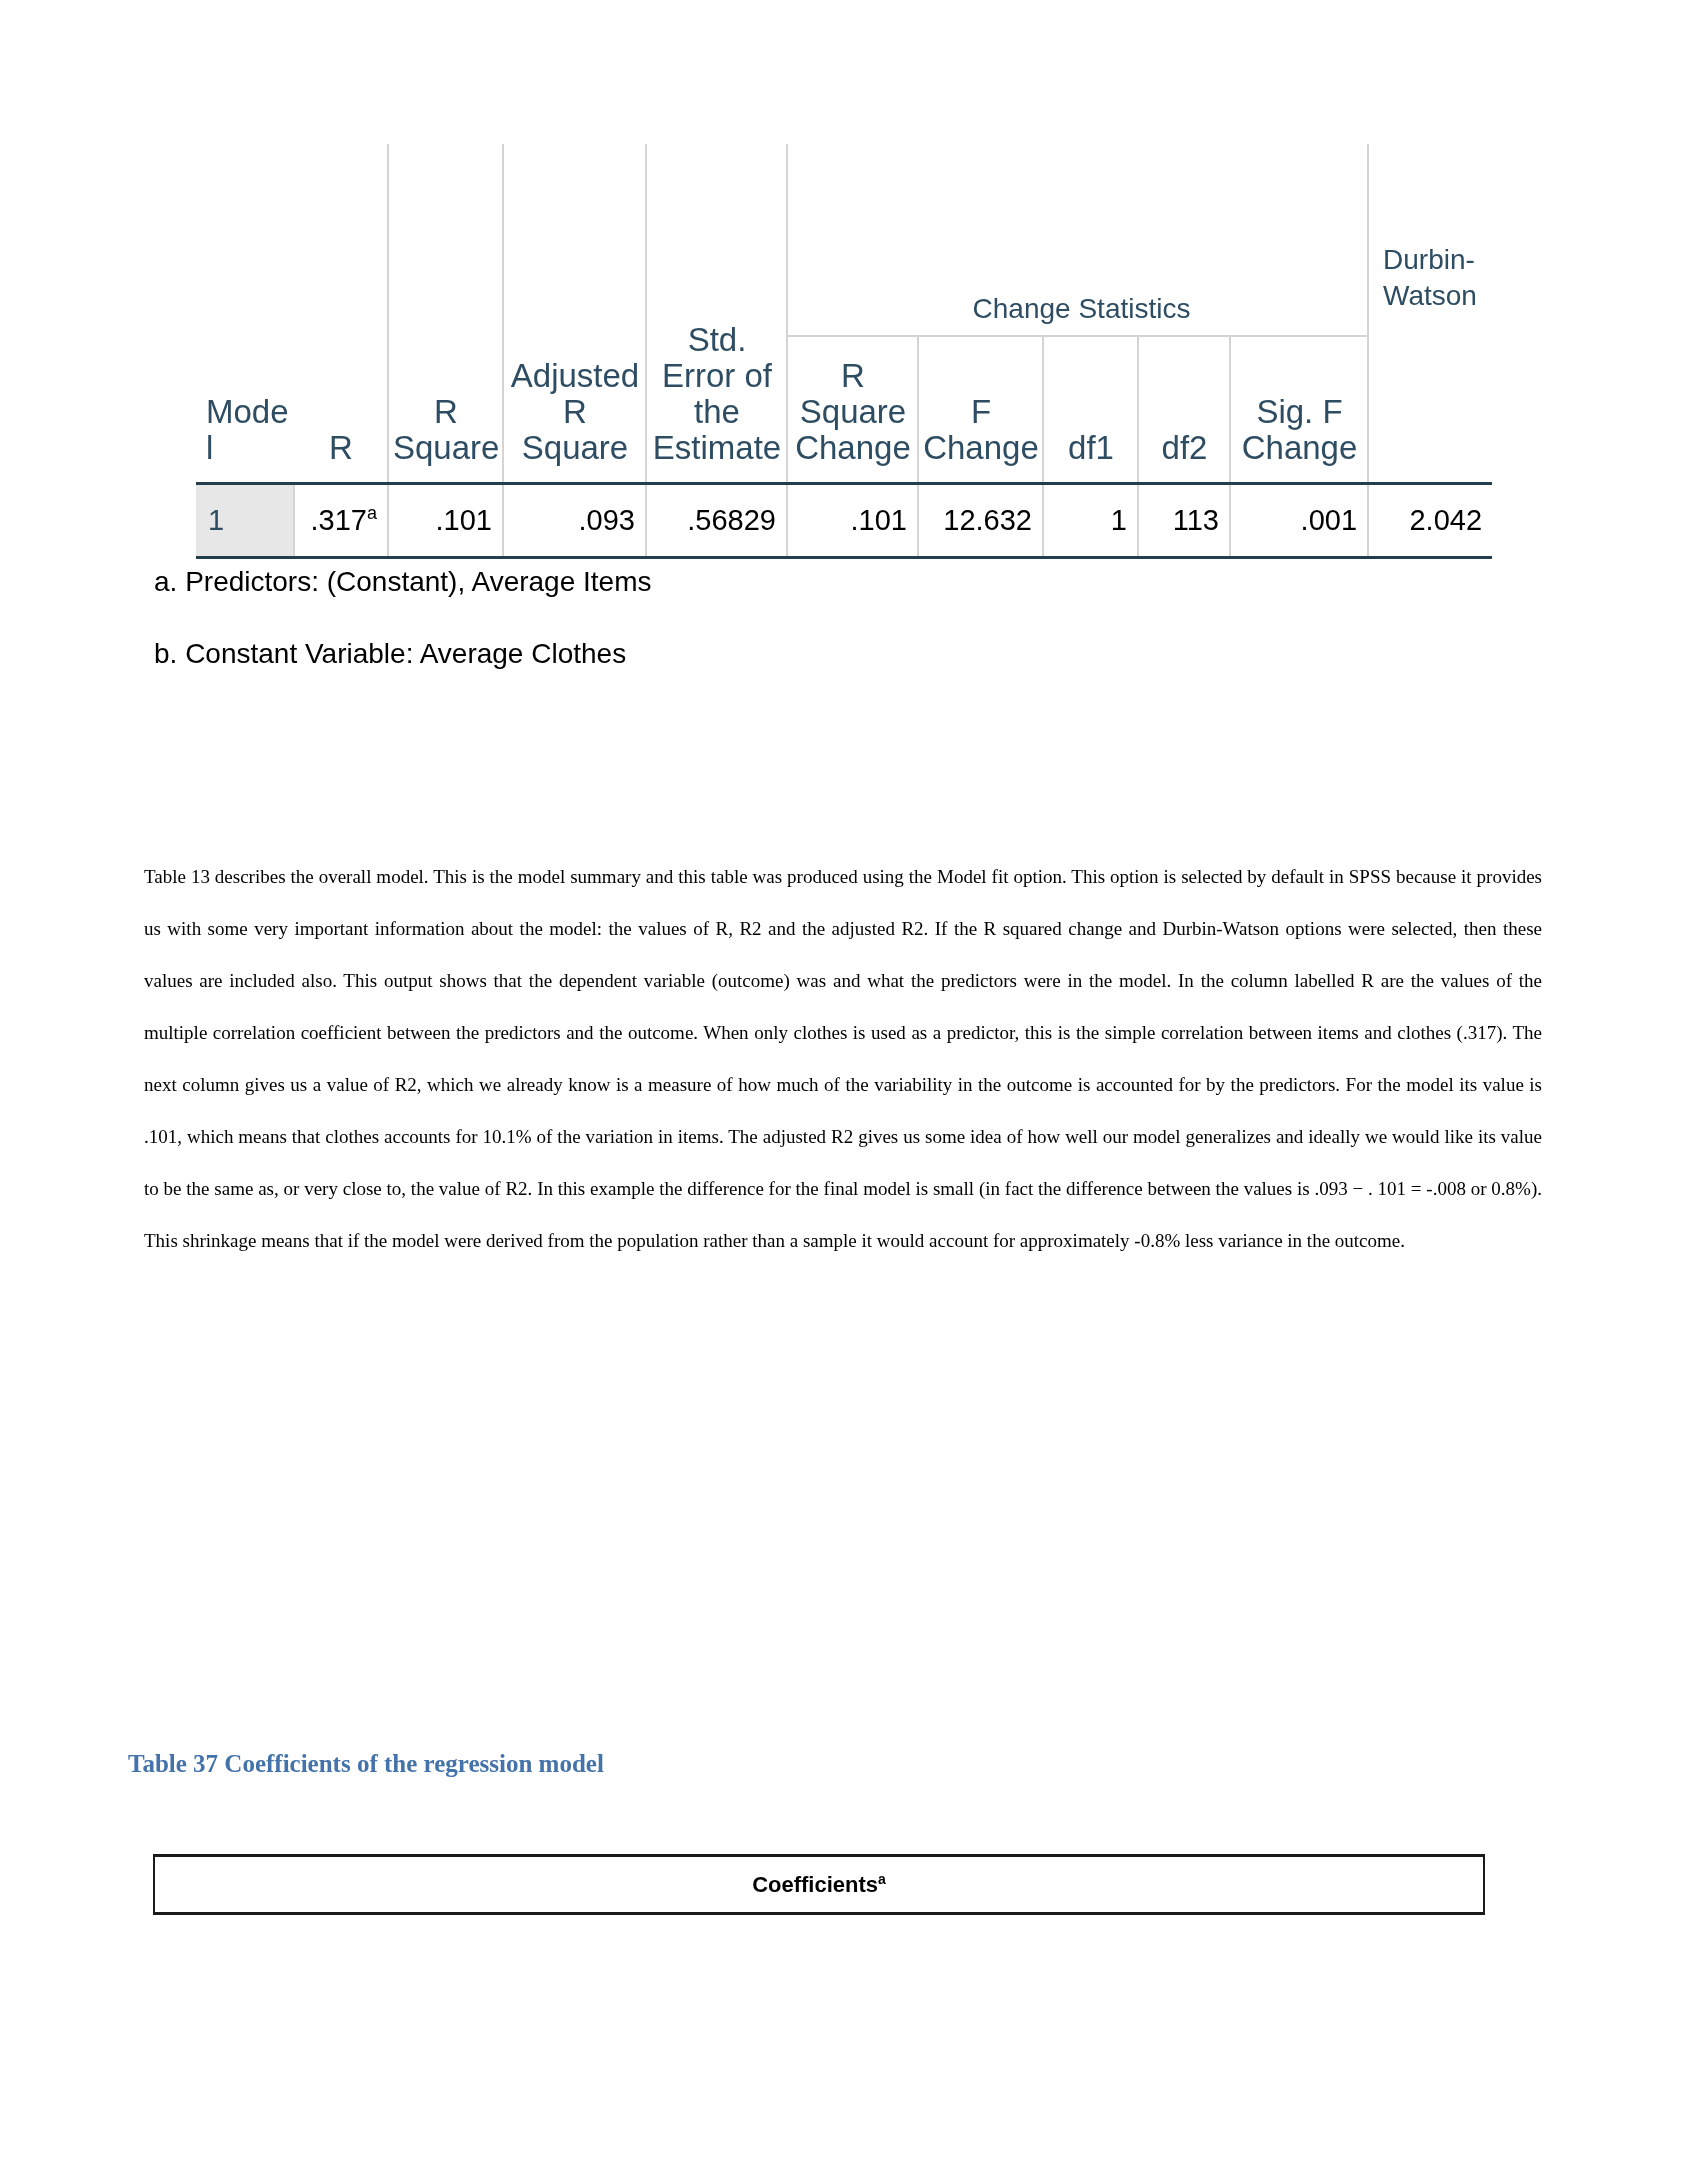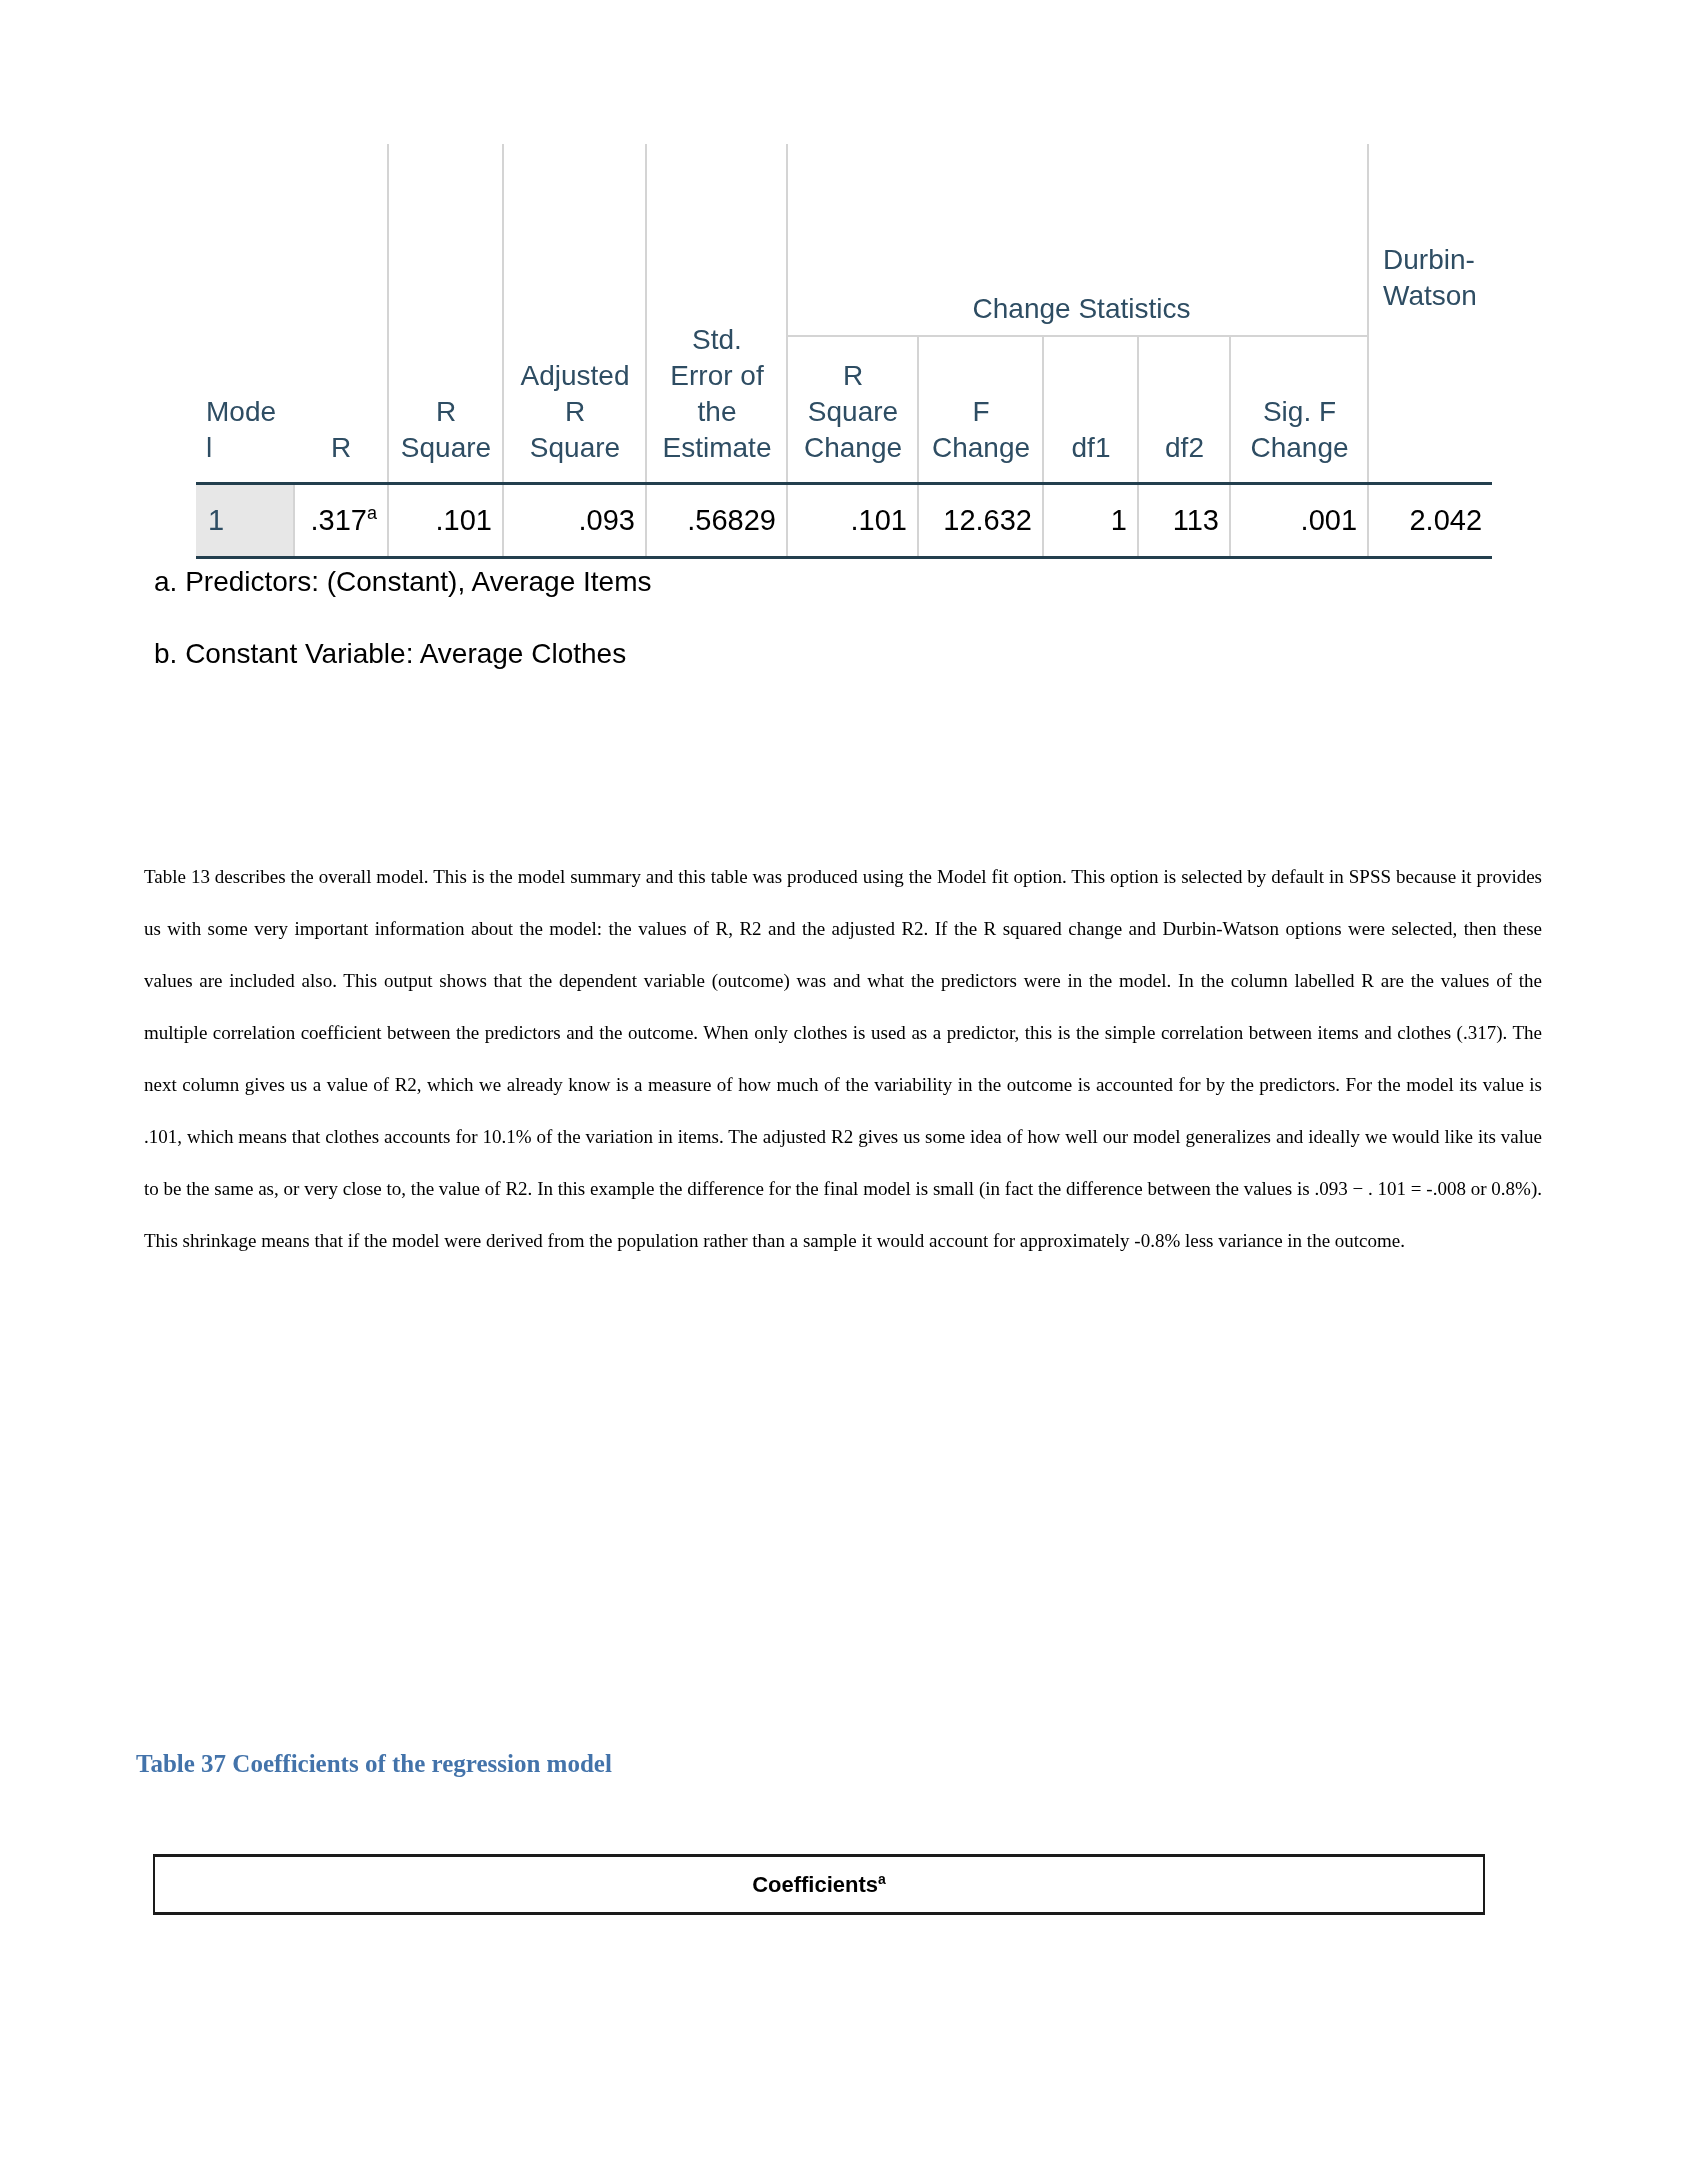--- a/index.html
+++ b/index.html
@@ -6,21 +6,21 @@
   .page{
     position:relative;width:1683px;height:2178px;background:#ffffff;overflow:hidden;
     font-family:"Liberation Sans",sans-serif;
   }
 
   
   .tbl-wrap{position:absolute;left:196px;top:144px;}
   table.spss{border-collapse:collapse;table-layout:fixed;width:1294px;}
   table.spss td{margin:8px;}
   .hc{
-    color:#2e4d63;font-size:28px;line-height:36px;
+    color:#2e4d63;font-size:33px;line-height:36px;
     vertical-align:bottom;text-align:center;padding:0 3px 16px 4px;
     border-bottom:3px solid #233f4e;
   }
   .hc-left{text-align:left;padding-left:10px;}
   .br{border-right:2px solid #d4d4d4;}
   .spanner-cell{
     color:#2e4d63;font-size:28px;line-height:36px;height:183px;
     vertical-align:bottom;text-align:center;padding:0 4px 8px 12px;
     border-bottom:2px solid #d4d4d4;
   }
@@ -50,21 +50,21 @@
     font-family:"Liberation Serif",serif;font-size:19px;line-height:52px;
     text-align:justify;color:#000;
   }
 
   
   .sec-heading{
     position:absolute;left:144px;top:1616px;
     font-size:31px;font-weight:700;color:#000;letter-spacing:0.2px;
   }
   .tbl-caption{
-    position:absolute;left:136px;top:1750px;
+    position:absolute;left:128px;top:1750px;
     font-family:"Liberation Serif",serif;font-size:25px;font-weight:700;color:#4373aa;
   }
 
   
   .coef-box{
     position:absolute;left:153px;top:1854px;width:1332px;height:61px;
     border:2px solid #1a1a1a;border-top-width:3px;border-bottom-width:3px;
     box-sizing:border-box;
     display:flex;align-items:center;justify-content:center;
   }

